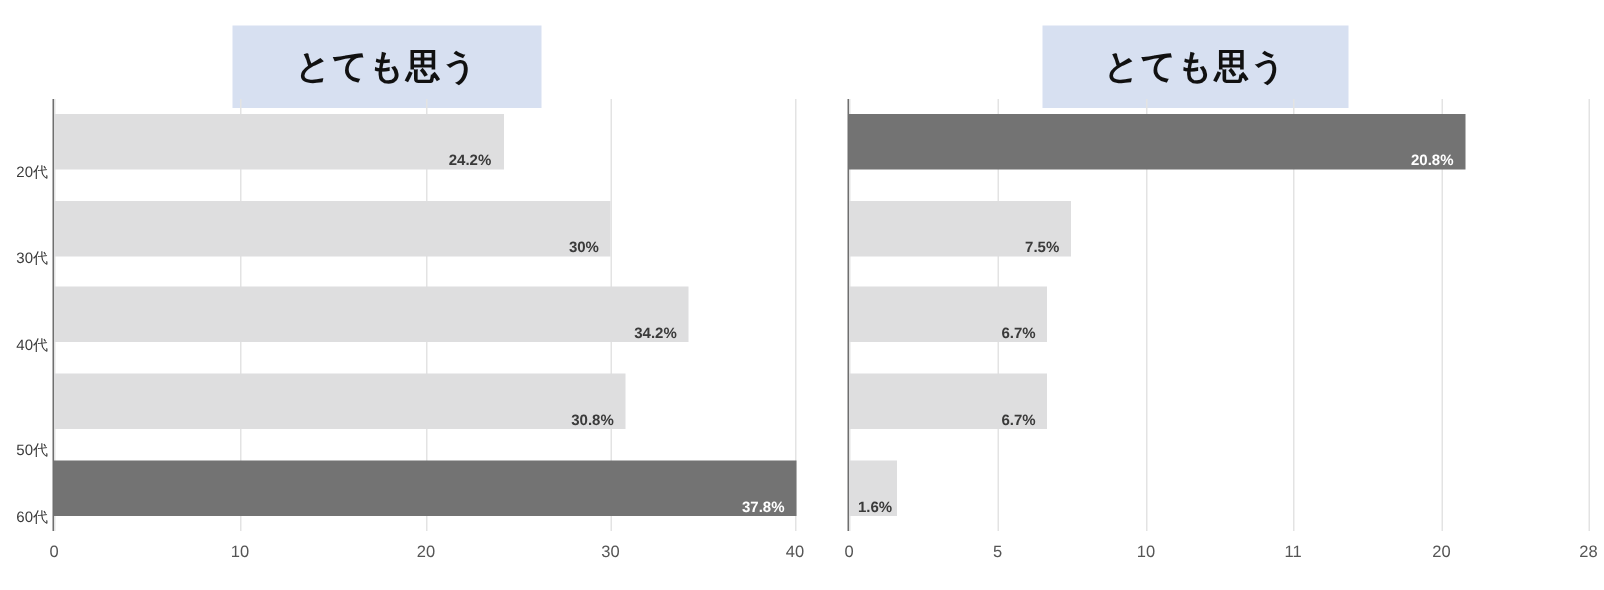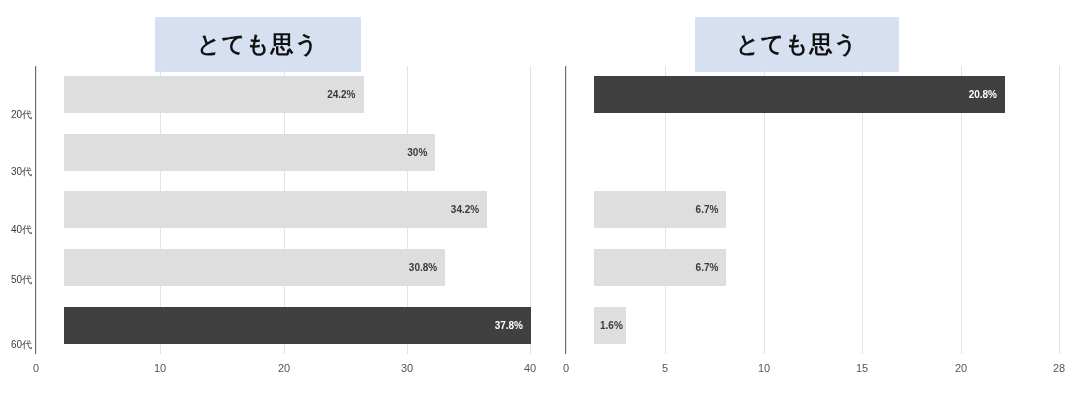--- a/index.html
+++ b/index.html
@@ -78,28 +78,27 @@
     left: 0;
     width: 100%;
     height: 57.6px;
     display: flex;
     align-items: center;
   }
   .bar {
     position: relative;
     height: 37px;
     display: flex;
-    align-items: center;
+    align-items: flex-end;
     justify-content: flex-end;
     box-sizing: border-box;
     padding-right: 8px;
     background: #dededf;
-    margin-left: 28px;
-  }
-  .bar.highlight { background: #404040; }
+  }
+  .bar.highlight { background: #737373; }
 
   .bar-label {
     font-size: 10px;
     font-weight: bold;
     color: #3a3a3a;
     white-space: nowrap;
   }
   .bar.highlight .bar-label { color: #ffffff; }
 
   
@@ -165,21 +164,21 @@
         <div class="bar highlight" style="width:552px">
           <span class="bar-label">37.8%</span>
         </div>
       </div>
     </div>
   </div>
 
   <div class="cat-label" style="top:108px">20代</div>
   <div class="cat-label" style="top:165px">30代</div>
   <div class="cat-label" style="top:223px">40代</div>
-  <div class="cat-label" style="top:273px">50代</div>
+  <div class="cat-label" style="top:293px">50代</div>
   <div class="cat-label" style="top:338px">60代</div>
 
   <div class="tick-label" style="left:36px">0</div>
   <div class="tick-label" style="left:160px">10</div>
   <div class="tick-label" style="left:284px">20</div>
   <div class="tick-label" style="left:407px">30</div>
   <div class="tick-label" style="left:530px">40</div>
 </div>
 
 <div class="chart-panel" id="chart-right">
@@ -194,20 +193,25 @@
     <div class="gridline" style="left:296px"></div>
     <div class="gridline" style="left:395px"></div>
     <div class="gridline" style="left:493px"></div>
 
     <div class="rows">
       <div class="bar-row" style="top:0px">
         <div class="bar highlight" style="width:411px">
           <span class="bar-label">20.8%</span>
         </div>
       </div>
+      <div class="bar-row" style="top:57.6px">
+        <div class="bar" style="width:148.2px">
+          <span class="bar-label">7.5%</span>
+        </div>
+      </div>
       <div class="bar-row" style="top:115.2px">
         <div class="bar" style="width:132.4px">
           <span class="bar-label">6.7%</span>
         </div>
       </div>
       <div class="bar-row" style="top:172.8px">
         <div class="bar" style="width:132.4px">
           <span class="bar-label">6.7%</span>
         </div>
       </div>
@@ -215,16 +219,16 @@
         <div class="bar tiny" style="width:31.6px">
           <span class="bar-label">1.6%</span>
         </div>
       </div>
     </div>
   </div>
 
   <div class="tick-label" style="left:31px">0</div>
   <div class="tick-label" style="left:130px">5</div>
   <div class="tick-label" style="left:229px">10</div>
-  <div class="tick-label" style="left:327px">15</div>
+  <div class="tick-label" style="left:327px">11</div>
   <div class="tick-label" style="left:426px">20</div>
   <div class="tick-label" style="left:524px">28</div>
 </div>
 
 </body></html>

